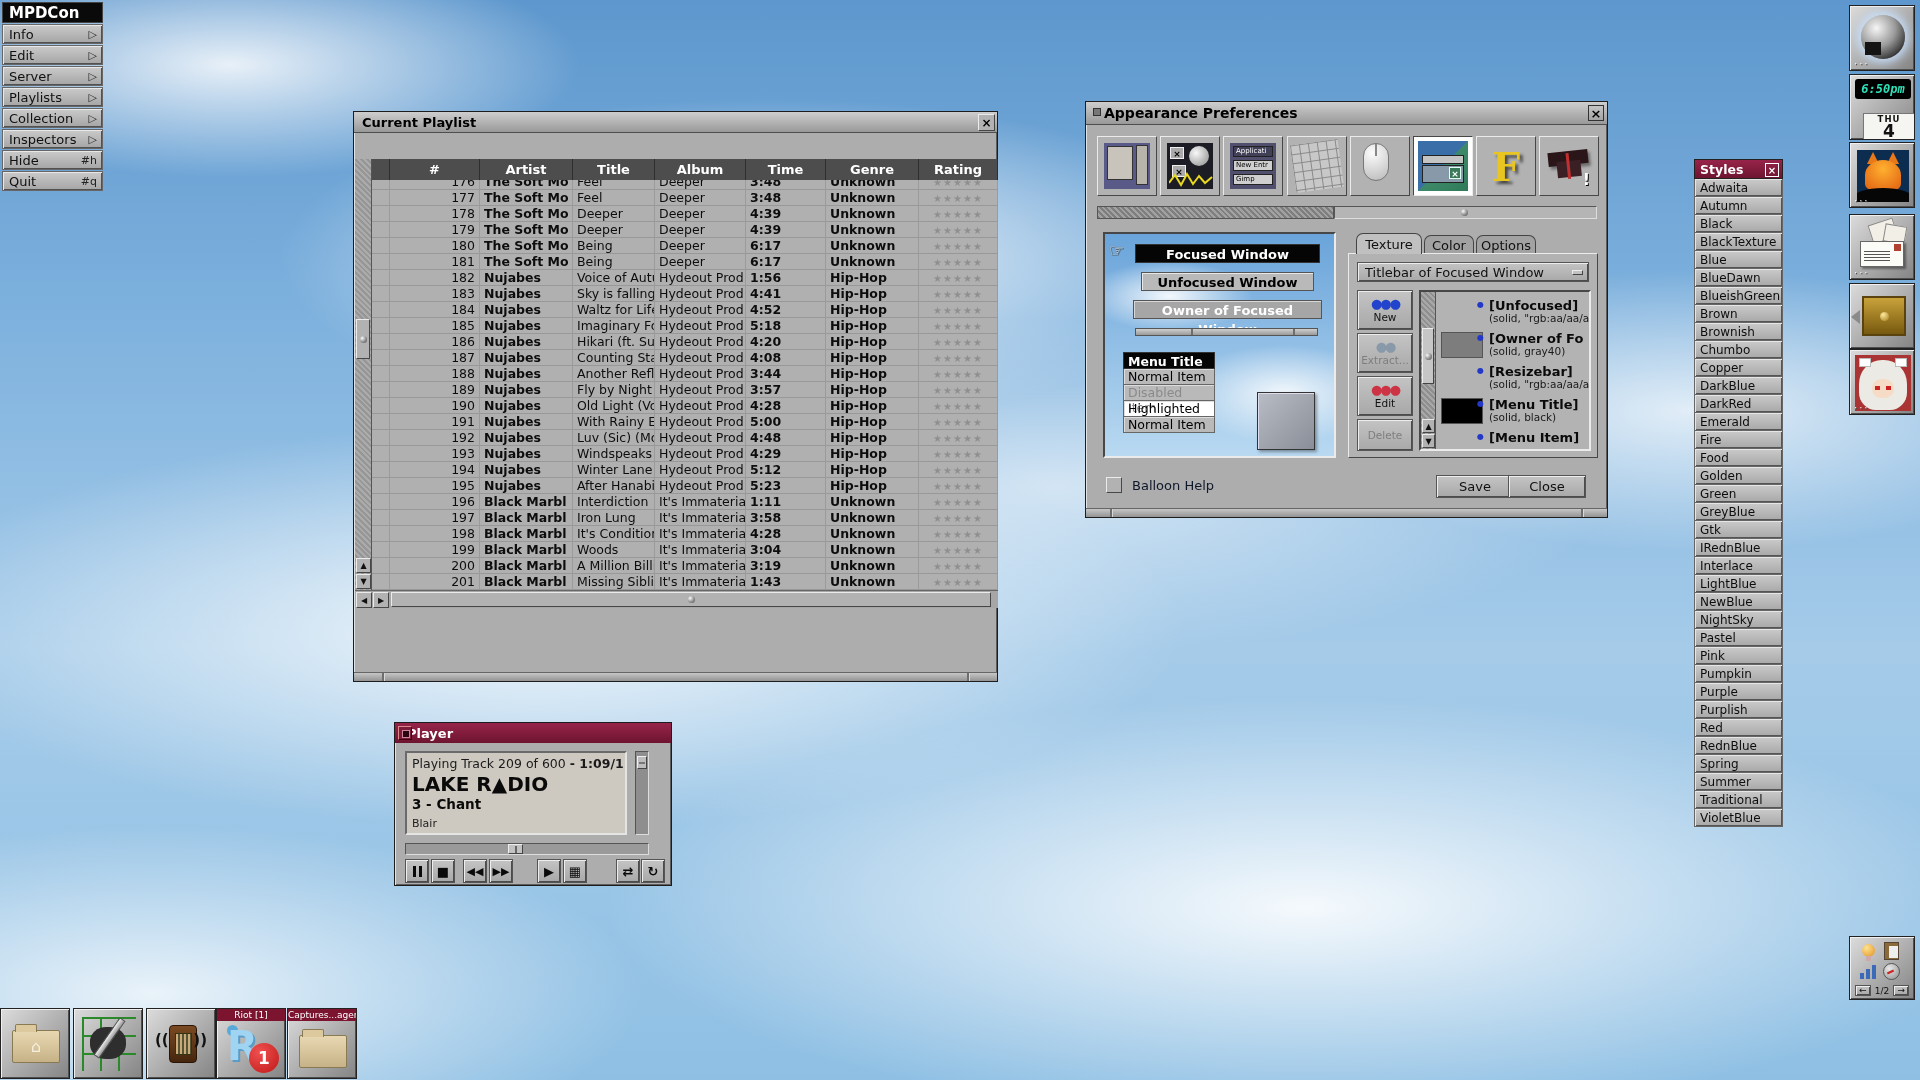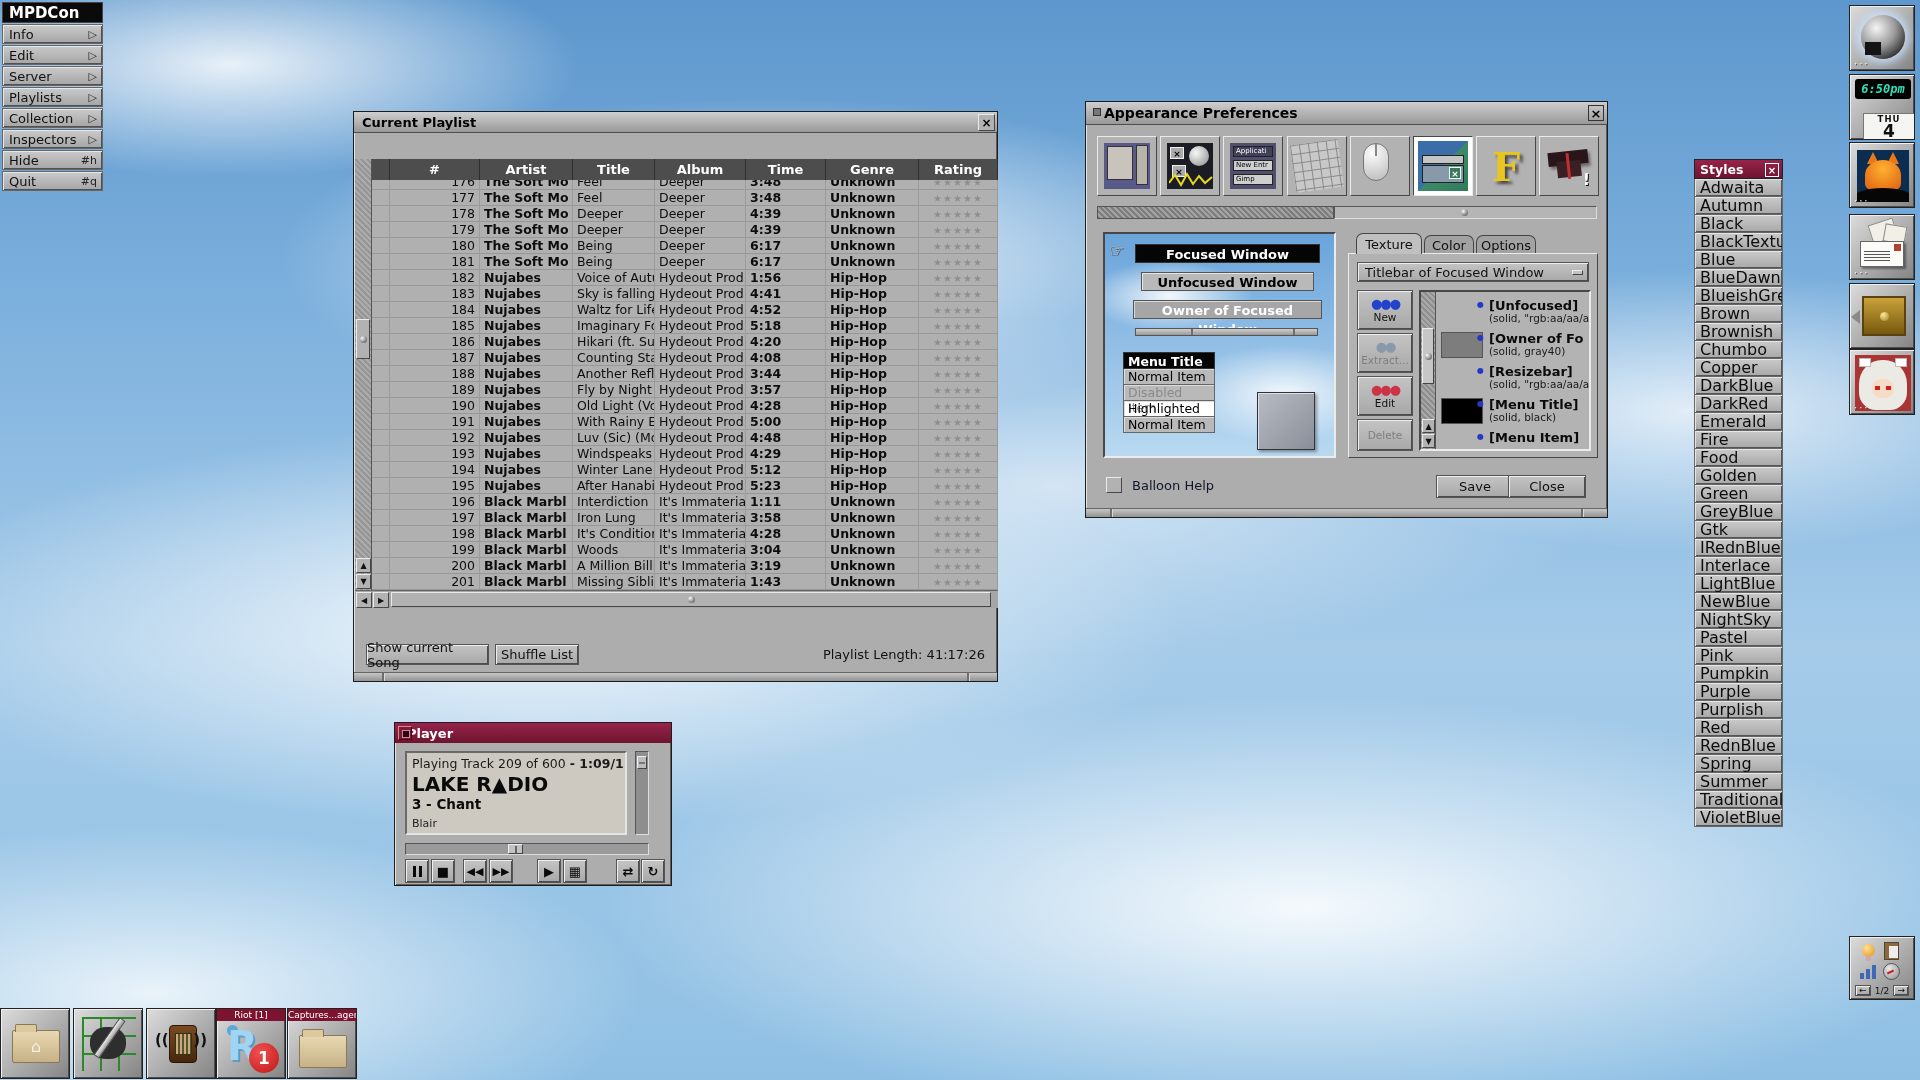--- a/index.html
+++ b/index.html
@@ -215,21 +215,21 @@
   .tex-desc { position:absolute; left:50px; top:14px; font-size:10.5px; color:#1a1a1a; white-space:nowrap; }
   #ap-balloon-cb { position:absolute; left:20px; top:375px; width:16px; height:16px; }
   #ap-balloon-lbl { position:absolute; left:46px; top:376px; font-size:13px; color:#0f172a; }
   #ap-save { position:absolute; left:350px; top:373px; width:78px; height:23px; }
   #ap-closebtn { position:absolute; left:422px; top:373px; width:78px; height:23px; }
   
   #styleswin { left:1694px; top:159px; width:89px; position:absolute; }
   #styleswin .tbar { position:relative; height:20px; font-size:12.5px; padding-left:5px; }
   #styles-close { position:absolute; right:3px; top:3px; width:14px; height:14px; border:1px solid #fff;
      color:#fff; font-size:10px; display:flex; align-items:center; justify-content:center; }
-  .style-item { height:19px; font-size:16px; line-height:18px; padding-left:5px; color:#0d0d0d;
+  .style-item { height:19px; font-size:12px; line-height:18px; padding-left:5px; color:#0d0d0d;
      background:linear-gradient(180deg,#cacaca,#a8a8a8); border:1px solid #666; margin-top:-1px;
      box-shadow:inset 1px 1px 0 #e6e6e6, inset -1px -1px 0 #555; white-space:nowrap; overflow:hidden; }
   
   .tile { position:absolute; width:66px; height:66px;
      background:linear-gradient(135deg,#dcdcdc,#848484); border:1px solid #222;
      box-shadow:inset 1px 1px 0 #f0f0f0, inset -1px -1px 0 #4e4e4e; overflow:hidden; }
   .rundots { position:absolute; left:4px; bottom:1px; color:#ededed; font-size:10px; letter-spacing:2px;
      text-shadow:1px 1px 0 #444; }
   .wmlogo { position:absolute; left:11px; top:9px; width:44px; height:44px; border-radius:50%;
      background:radial-gradient(circle at 35% 30%, #f6f6f6, #9a9a9a 45%, #2e2e2e 80%);
@@ -641,25 +641,20 @@
         </div>
       </div>
   </div>
   <div id="pl-hscroll">
     <div class="h-arrow raised1" style="left:1px;">◀</div>
     <div class="h-arrow raised1" style="left:18px;">▶</div>
     <div id="pl-hknob" class="raised1">
         <span class="dimple"></span>
       </div>
   </div>
-  <div id="pl-footer">
-    <div id="pl-showcur" class="btn">Show current Song</div>
-    <div id="pl-shuffle" class="btn">Shuffle List</div>
-    <span id="pl-length">Playlist Length: 41:17:26</span>
-  </div>
   <div class="resizebar">
     <span class="notch" style="left:28px;"></span>
       <span class="notch" style="right:28px;"></span>
   </div>
 </div>
 
 <div id="playerwin" class="win">
   <div class="tbar tbar-maroon">
     <span id="player-mini"></span>
     <span class="ptitle">Player</span>

